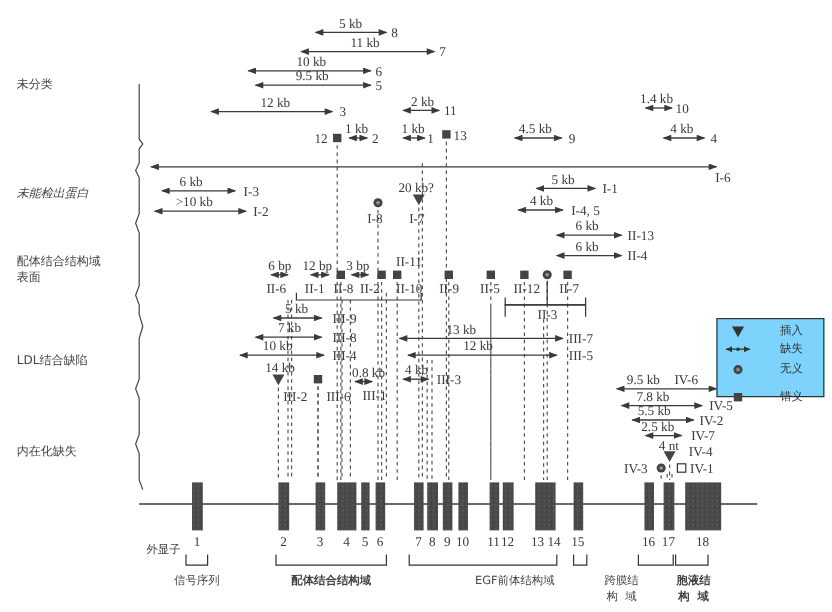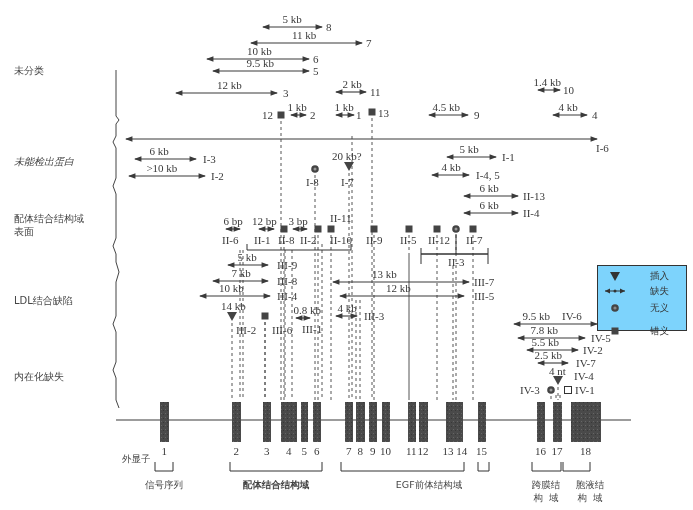--- a/index.html
+++ b/index.html
@@ -378,23 +378,23 @@
   </div>
 
 <div class="cat-label" style="left:122px; top:452px; font-size:9.5px;">外显子</div>
 
 <div id="domlabel-layer">
     <div class="dom-label" style="white-space: pre; left: 124px; width: 80px; top: 478px;">信号序列</div>
     <div class="dom-label" style="white-space: pre; left: 236px; width: 80px; top: 478px; font-weight: bold;">配体结合结构域</div>
     <div class="dom-label" style="white-space: pre; left: 349px; width: 80px; top: 478px; margin-left: 40px;">EGF前体结构域</div>
     <div class="dom-label" style="white-space: pre; left: 444px; width: 80px; top: 478px; margin-top: 48px;">含糖基
 结构域</div>
-    <div class="dom-label" style="white-space: pre; left: 506px; width: 80px; top: 478px;">跨膜结
+    <div class="dom-label" style="white-space: pre; left: 478px; width: 80px; top: 478px;">跨膜结
 构  域</div>
-    <div class="dom-label" style="white-space: pre; left: 550px; width: 80px; top: 478px;">胞液结
+    <div class="dom-label" style="white-space: pre; left: 538px; width: 80px; top: 478px; font-weight: bold;">胞液结
 构  域</div>
   </div>
 
 <div class="legend">
   <div class="legend-row" style="top:3px;">
     <svg class="legend-sym" viewBox="0 0 22 14">
         <path d="M6,3 L16,3 L11,12 z" fill="#333"></path>
       </svg>
     <span class="legend-txt">插入</span>
   </div>

